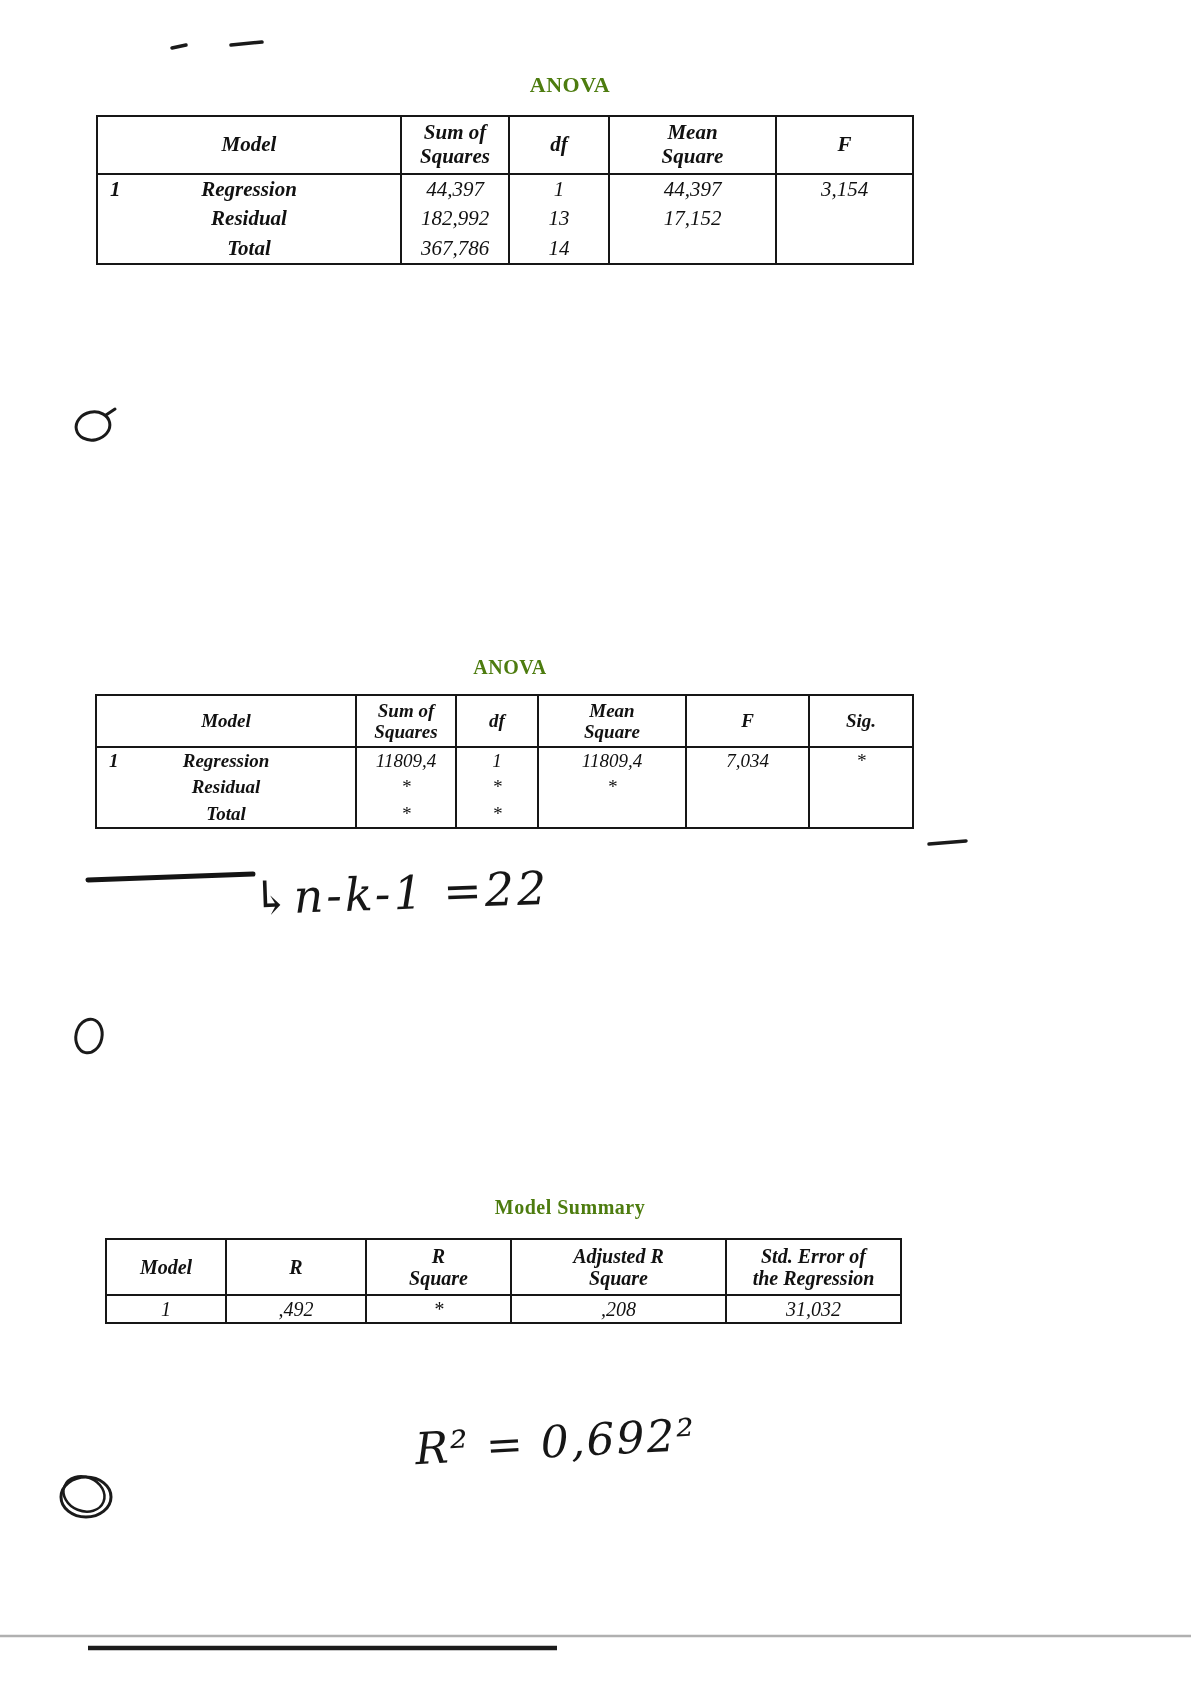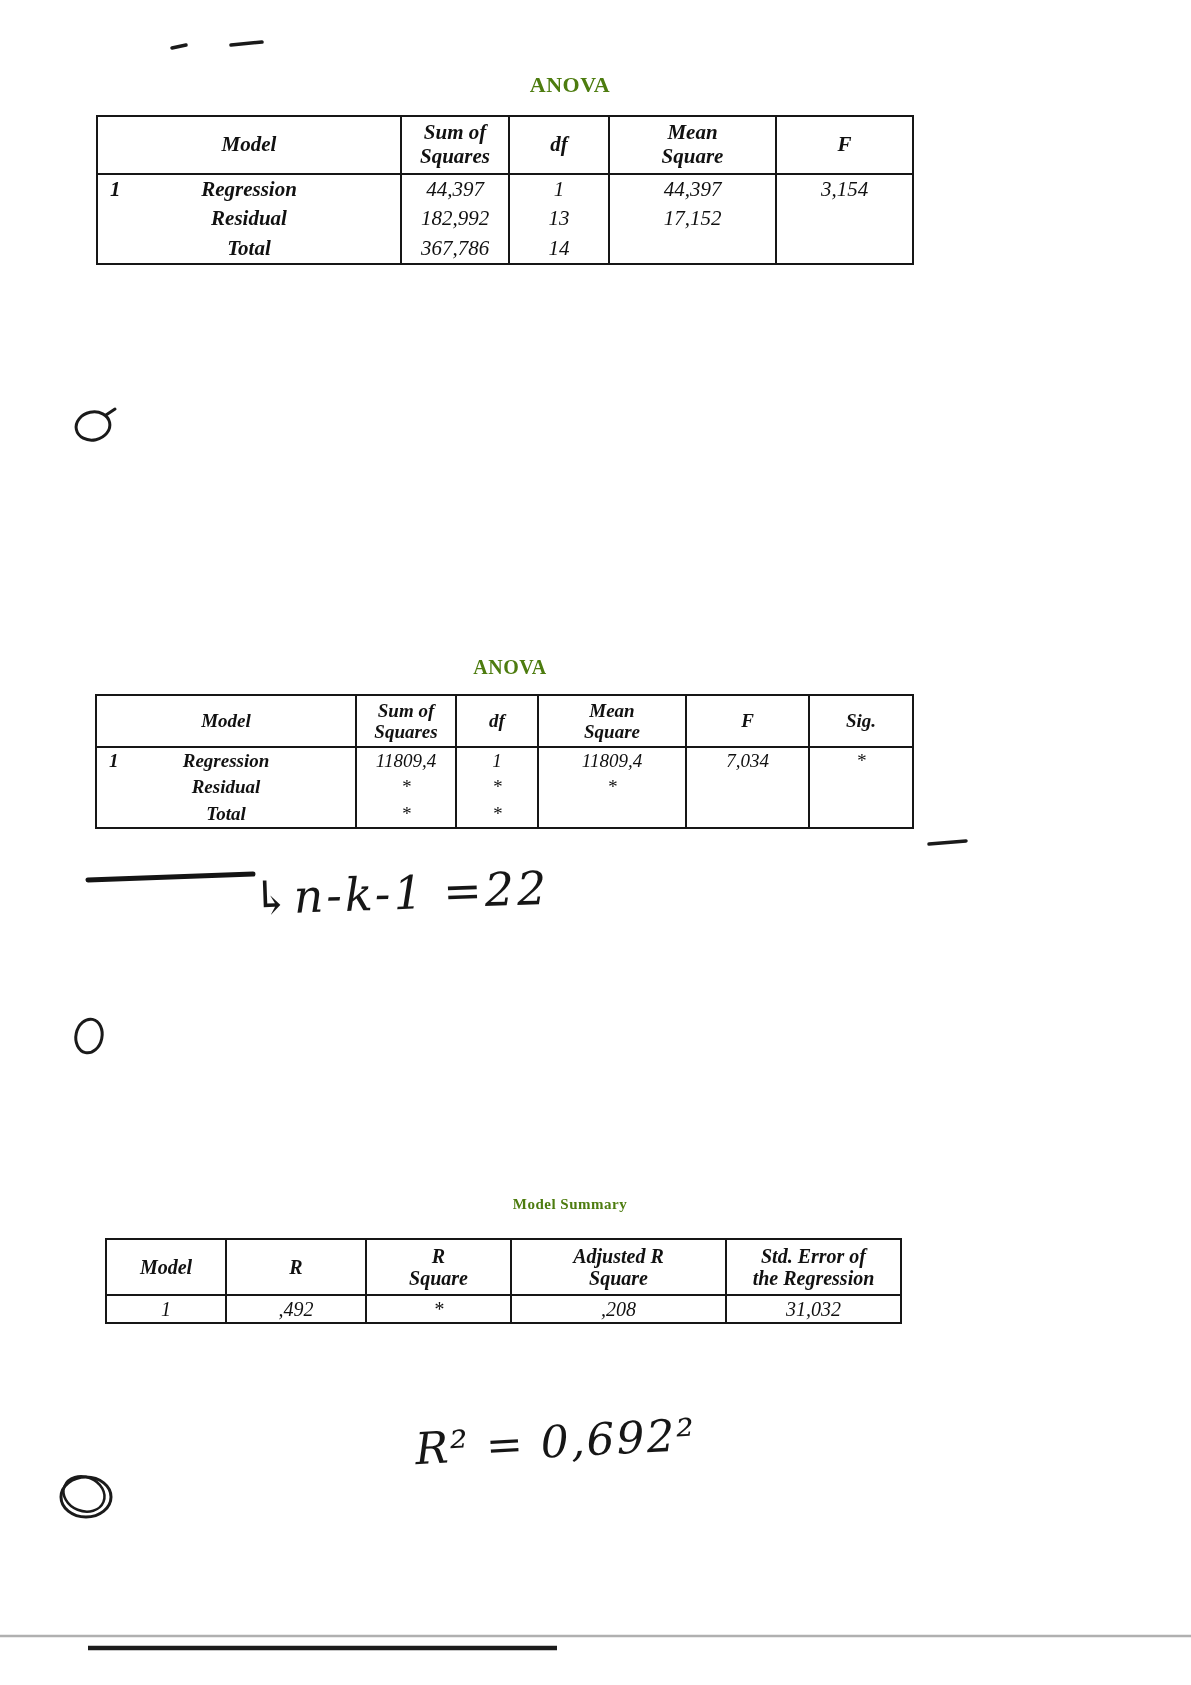--- a/index.html
+++ b/index.html
@@ -216,21 +216,21 @@
           <td></td>
           <td></td>
           <td></td>
         </tr>
       </tbody>
     </table>
   </div>
 
   <div class="handwriting hw-df">↳n-k-1 =22</div>
 
-  <div class="table-title" style="left:460px; top:1196px; width:220px; font-size:15px;">Model Summary</div>
+  <div class="table-title" style="left:460px; top:1196px; width:220px; font-size:20px;">Model Summary</div>
 
   <div class="abs" style="left:105px; top:1238px; width:795px;">
     <table class="doc-table t3">
       <colgroup>
         <col style="width:120px">
           <col style="width:140px">
           <col style="width:145px">
           <col style="width:215px">
           <col style="width:175px">
       </colgroup>

